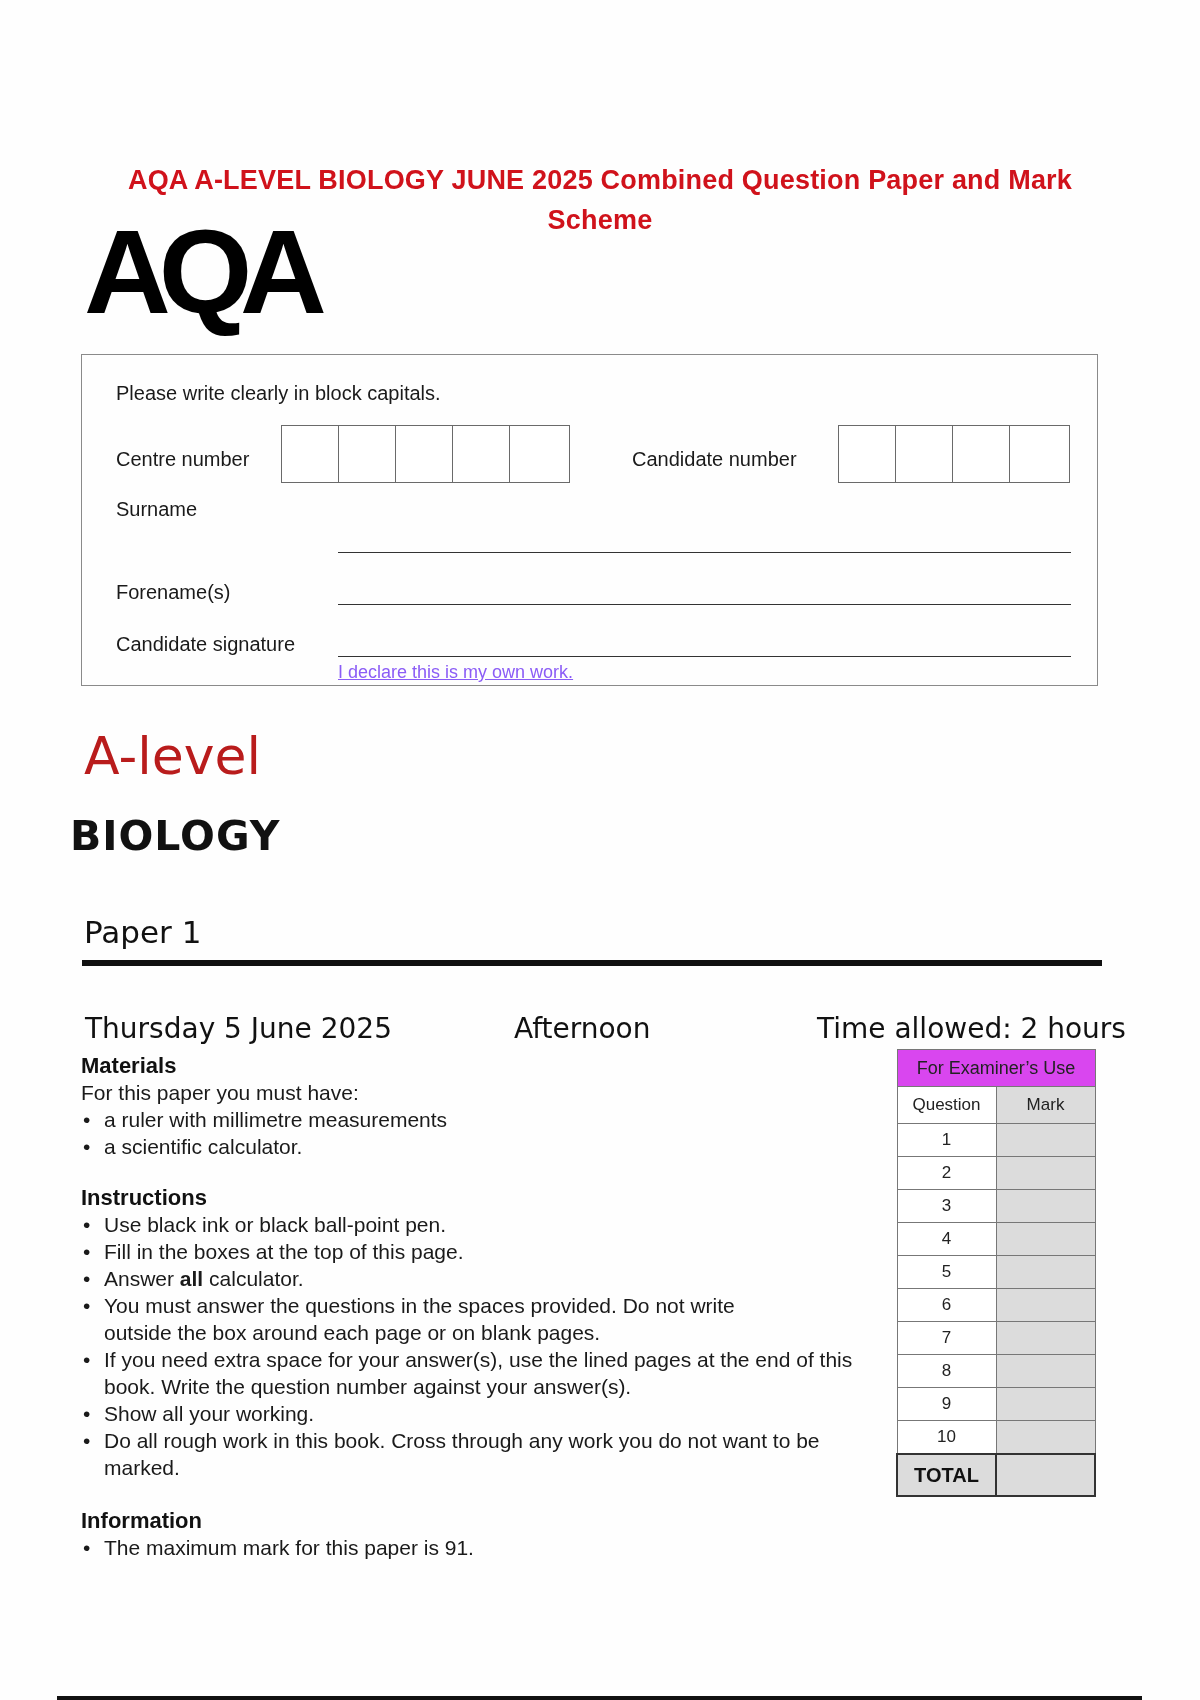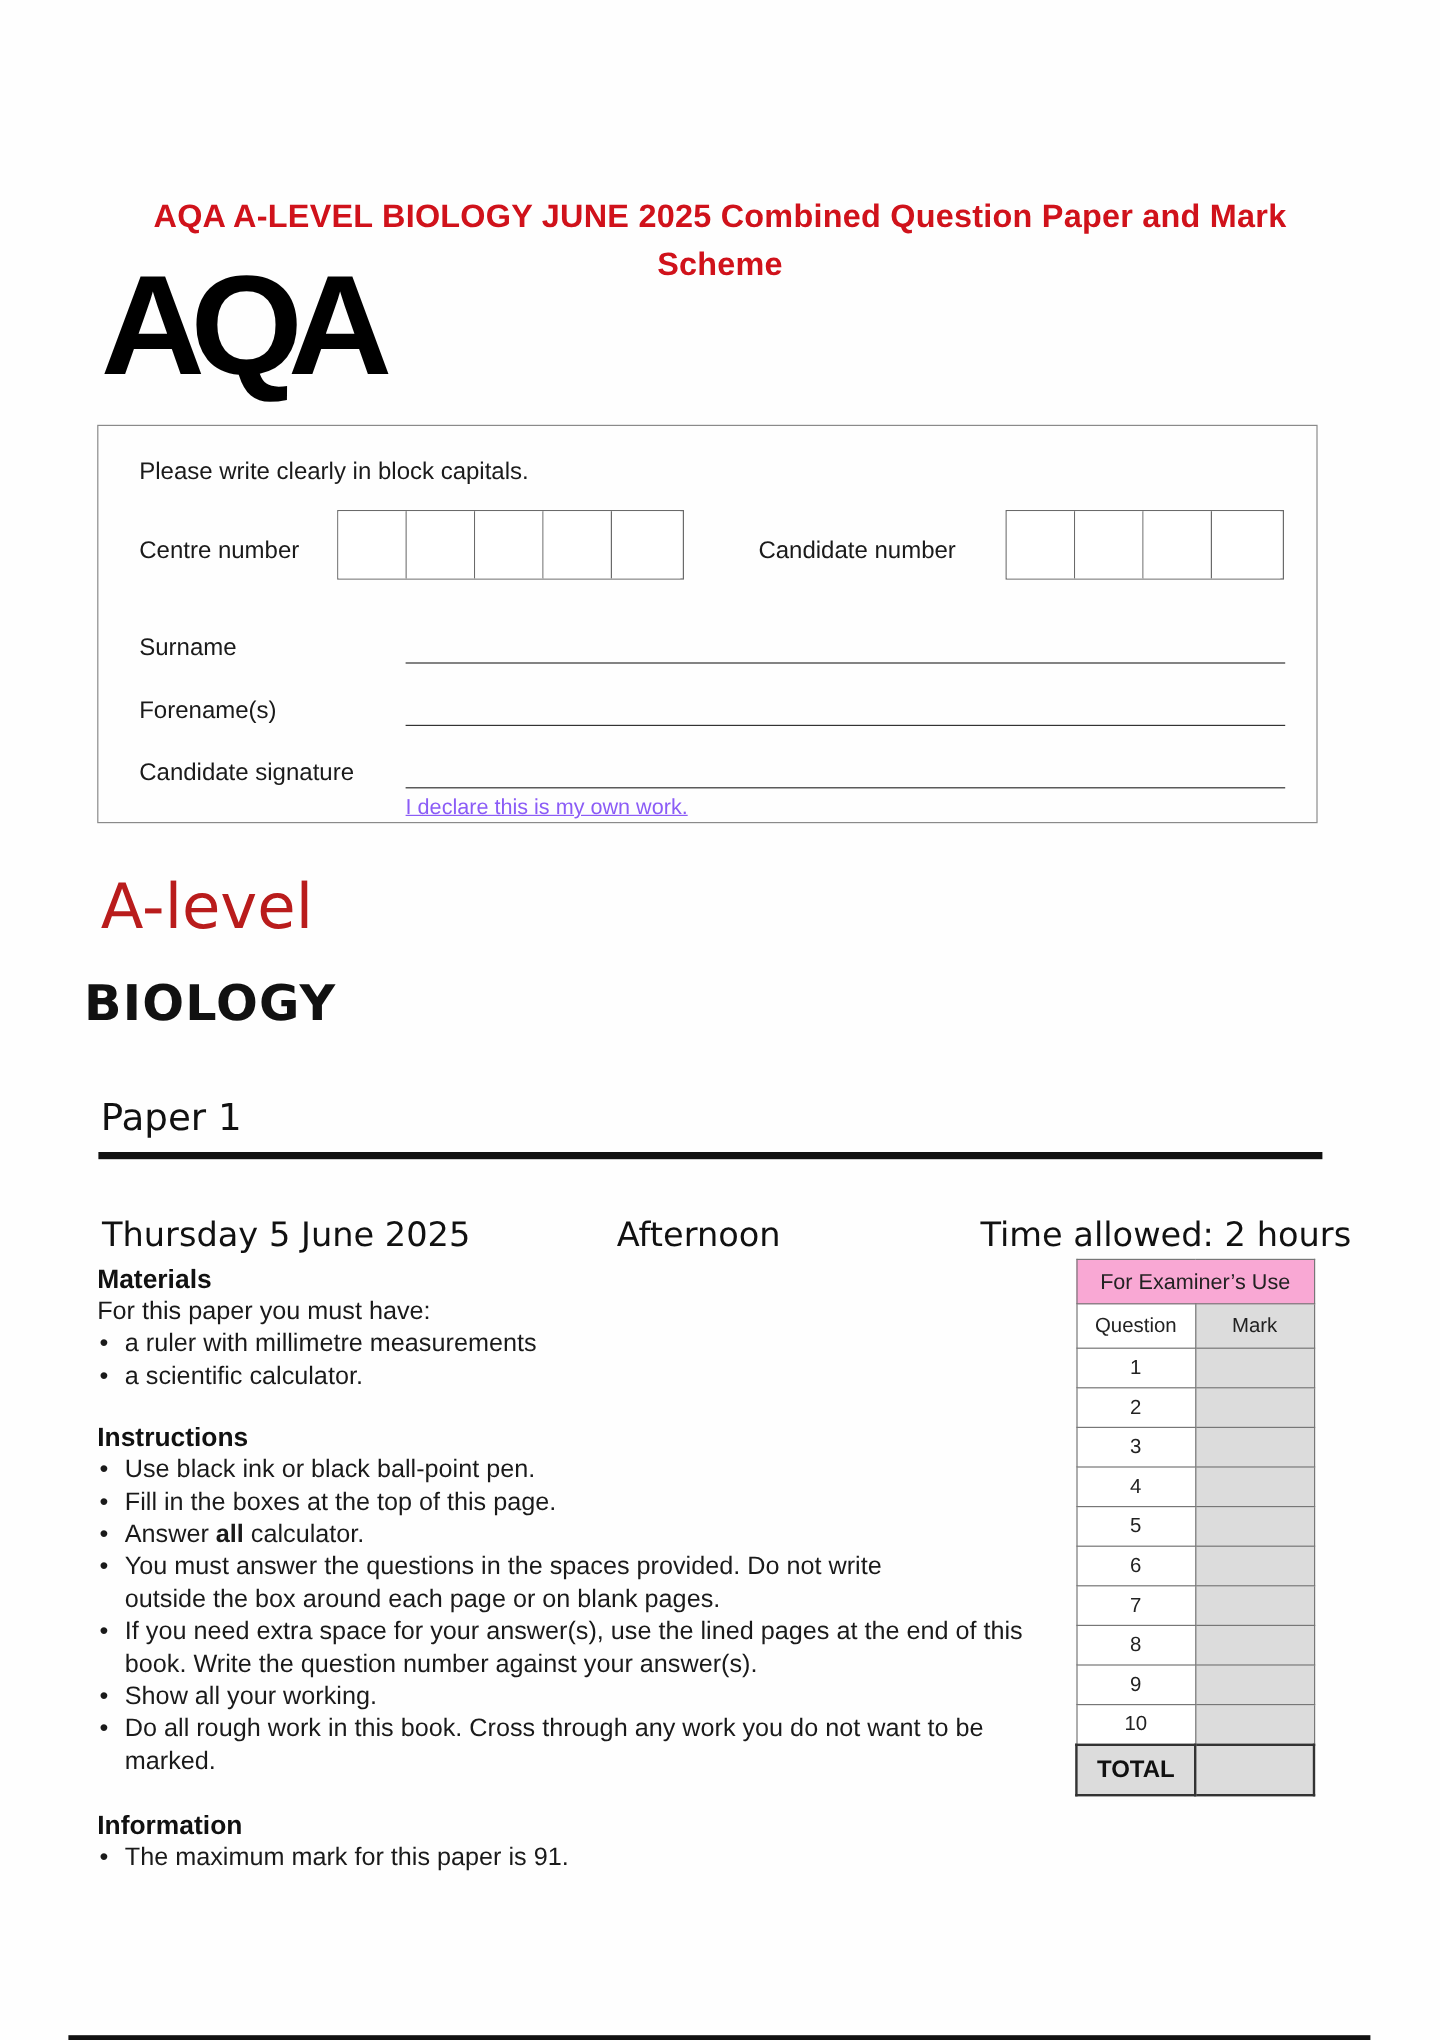--- a/index.html
+++ b/index.html
@@ -32,21 +32,21 @@
   .meta { top: 1012px; font-family: "DejaVu Sans", sans-serif; font-size: 28px; color: #111; }
 
   .sec-head { font-weight: bold; font-size: 22px; color: #111; }
   .body-txt { font-size: 21px; line-height: 27px; color: #1a1a1a; }
   ul.bullets { list-style: none; margin: 0; padding: 0; }
   ul.bullets li { position: relative; padding-left: 23px; font-size: 21px; line-height: 27px; color: #1a1a1a; }
   ul.bullets li::before { content: "\2022"; position: absolute; left: 2px; top: 0; }
 
   .exam-table { left: 896px; top: 1049px; width: 200px; border-collapse: collapse; font-size: 17px; color: #222; }
   .exam-table td { border: 1.5px solid #777; text-align: center; height: 32px; padding: 0; }
-  .exam-table .hdr { background: #f9a8d4; height: 36px; font-size: 18px; }
+  .exam-table .hdr { background: #d946ef; height: 36px; font-size: 18px; }
   .exam-table .colh { background: #fff; height: 36px; }
   .exam-table .colh.mark { background: #dcdcdc; }
   .exam-table .q { background: #fff; width: 98px; }
   .exam-table .m { background: #dcdcdc; }
   .exam-table .total td { border: 2.5px solid #333; height: 40px; background: #dcdcdc; }
   .exam-table .total .tlabel { font-weight: bold; font-size: 20px; color: #111; }
 
   .bottom-rule { left: 57px; top: 1696px; width: 1085px; height: 4px; background: #111; }
 </style>
 </head>
@@ -73,21 +73,21 @@
 </div>
 
 <div class="abs form-text" style="left:632px; top:448px;">Candidate number</div>
 <div class="abs digit-row" style="left:838px; top:425px; width:232px;">
   <div class="digit"></div>
   <div class="digit"></div>
   <div class="digit"></div>
   <div class="digit"></div>
 </div>
 
-<div class="abs form-text" style="left:116px; top:529px;">Surname</div>
+<div class="abs form-text" style="left:116px; top:498px;">Surname</div>
 <div class="abs line" style="left:338px; top:552px; width:733px;"></div>
 
 <div class="abs form-text" style="left:116px; top:581px;">Forename(s)</div>
 <div class="abs line" style="left:338px; top:604px; width:733px;"></div>
 
 <div class="abs form-text" style="left:116px; top:633px;">Candidate signature</div>
 <div class="abs line" style="left:338px; top:656px; width:733px;"></div>
 <div class="abs" style="left:338px; top:662px; font-size:18px; color:#8b5cf6;text-decoration:underline;">I declare this is my own work.</div>
 
 <div class="abs alevel">A-level</div>

